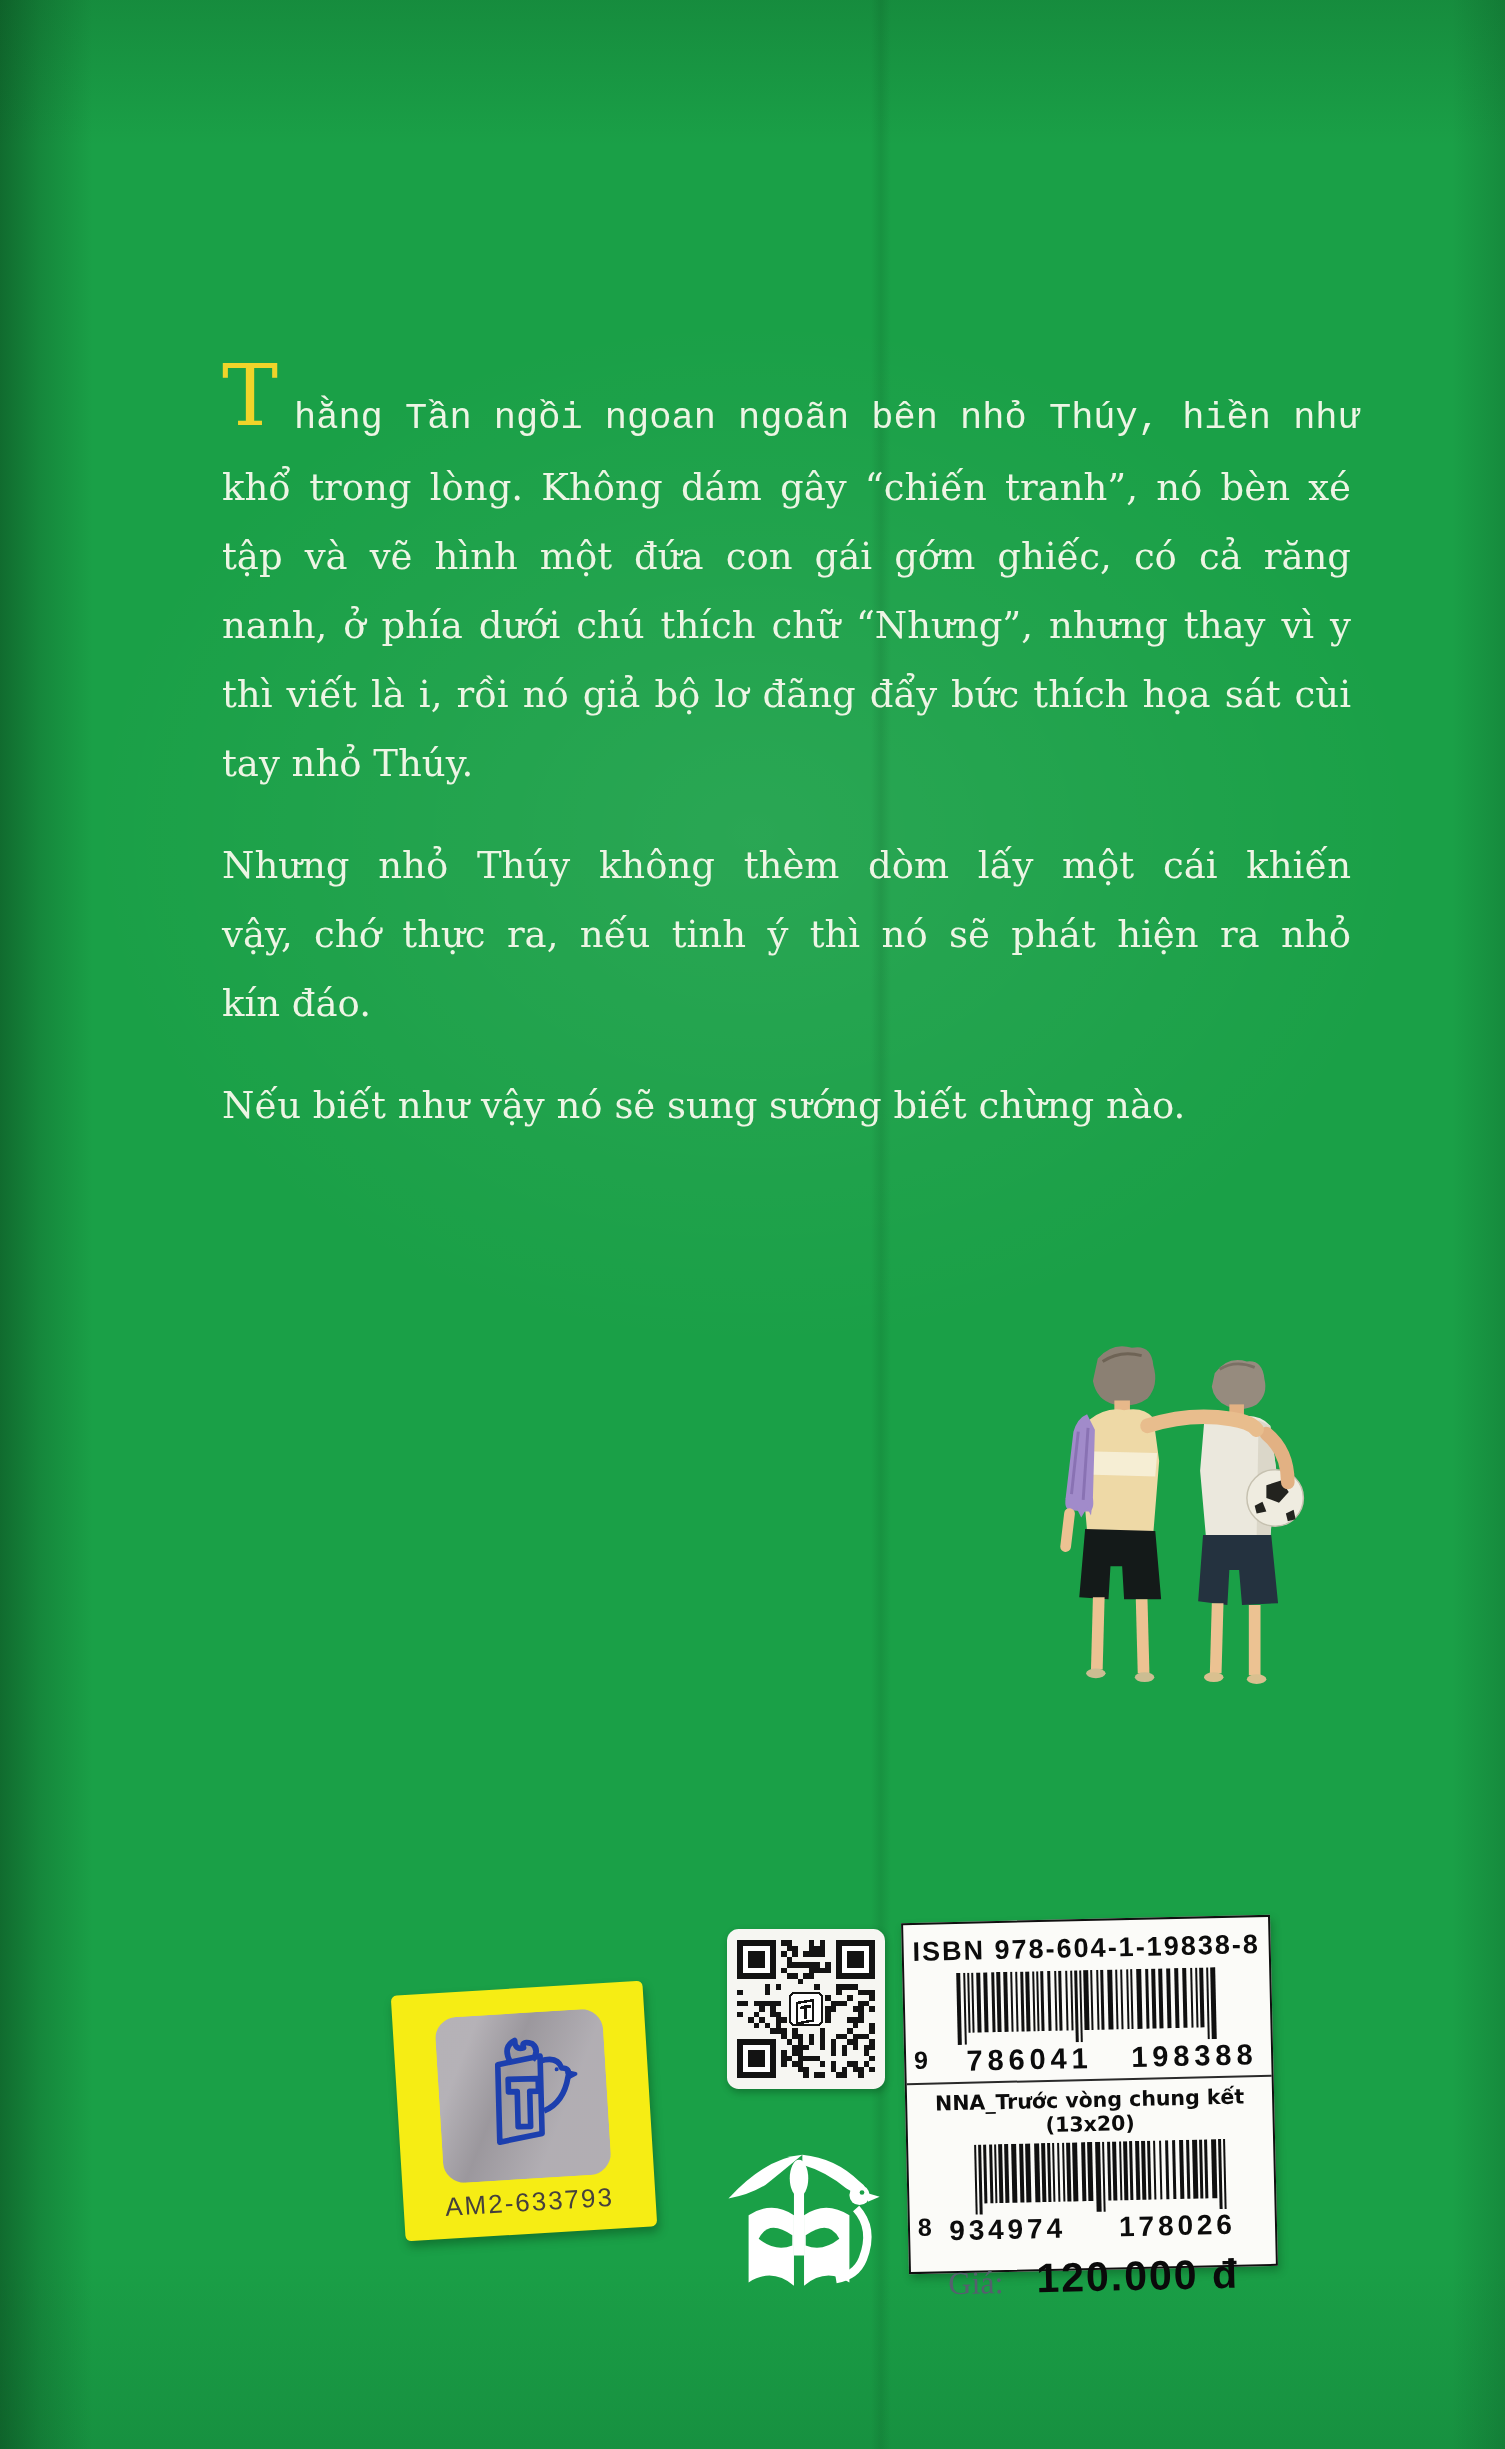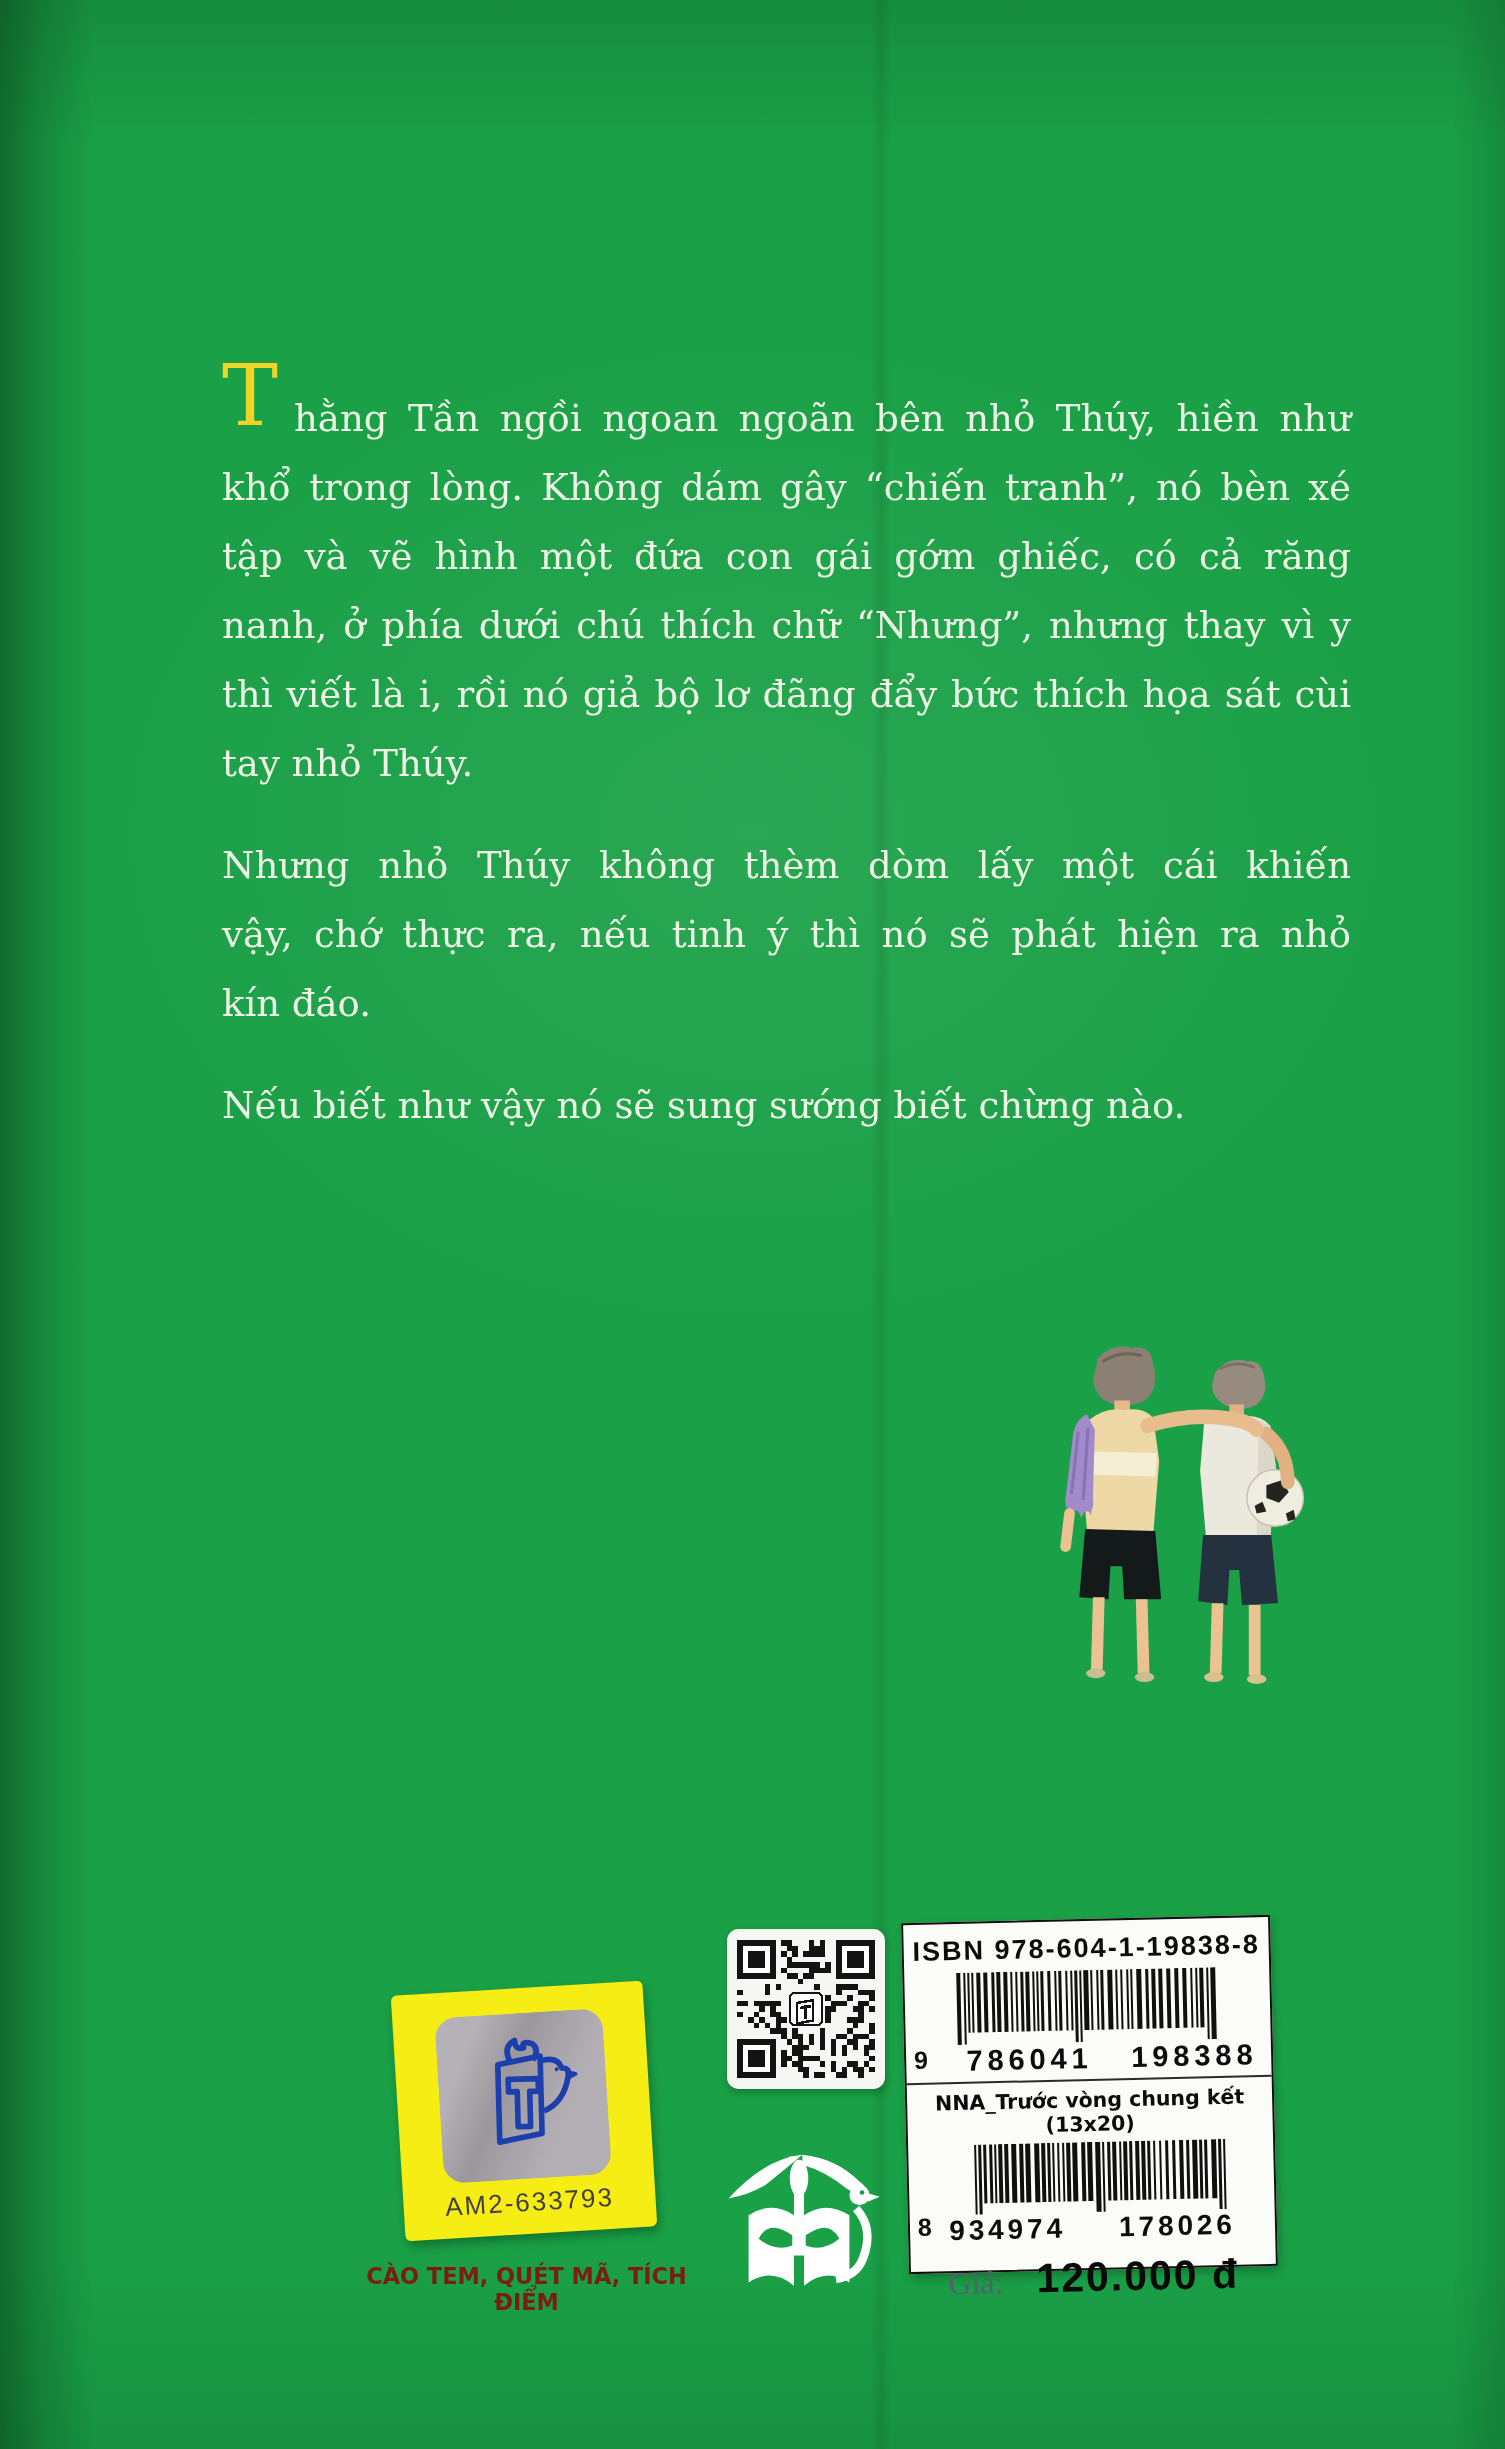--- a/index.html
+++ b/index.html
@@ -14,21 +14,21 @@
       linear-gradient(0deg, rgba(6,50,20,.14), rgba(6,50,20,0) 195px),
       radial-gradient(ellipse 956px 741px at 50% 34%, rgba(255,255,255,.07), rgba(255,255,255,0) 70%),
       #1aa047;
   }
   
   .excerpt{position:absolute;left:222px;top:384px;width:1129px;color:#edf5e4;}
   .para{position:relative;}
   .para + .para{margin-top:33px;}
   .line{font-size:37px;line-height:69px;text-align:justify;text-align-last:justify;white-space:nowrap;}
   .line.lastline{text-align-last:left;}
-  .line.first{padding-left:72px;}
+  .line.first{padding-left:72px;font-family:Liberation Mono, monospace;}
   .dropcap{position:absolute;left:0;top:-30px;font-size:84px;line-height:84px;color:#f0d42a;font-weight:normal;}
   
   .kids{position:absolute;left:1005px;top:1305px;width:322px;height:419px;}
   
   .qr-card{position:absolute;left:727px;top:1929px;width:158px;height:160px;background:#f6f6f2;border-radius:11.7px;
            box-shadow:1px 3.9px 7.8px rgba(0,40,12,.30);display:flex;align-items:center;justify-content:center;}
   .qr-card svg{width:138px;height:138px;}
   
   .pub-logo{position:absolute;left:715px;top:2144px;width:168px;height:176px;}
   
@@ -315,21 +315,20 @@
         <path d="M30,24 L64,18 L64,80 L30,86 Z"></path>
         <path d="M40,22 Q34,10 44,5 Q44,13 51,11 Q49,5 58,8 Q64,13 58,21"></path>
         <path d="M38,36 L62,36 L62,46 L55,46 L55,74 L45,74 L45,46 L38,46 Z"></path>
         <path d="M64,22 Q78,18 81,28 Q88,28 86,35 Q82,56 66,62"></path>
         <path d="M84,31 L92,33 L84,37" stroke-width="3"></path>
         <circle cx="77" cy="29" r="1.6" fill="#1c3fae" stroke="none"></circle>
       </svg>
     </div>
     <div class="sticker-code">AM2-633793</div>
   </div>
-  <div class="caption">CÀO TEM, QUÉT MÃ, TÍCH ĐIỂM</div>
 
   <div class="isbn-box">
     <div class="sec1">
       <div class="isbn-label">ISBN 978-604-1-19838-8</div>
       <div class="bars" id="bars1">
           <i style="width:3.9px;height:72px;margin-right:2.9px"></i>
           <i style="width:2px;height:72px;margin-right:2px"></i>
           <i style="width:2px;height:60px;margin-right:2px"></i>
           <i style="width:2px;height:60px;margin-right:2.9px"></i>
           <i style="width:3.9px;height:60px;margin-right:3.9px"></i>

